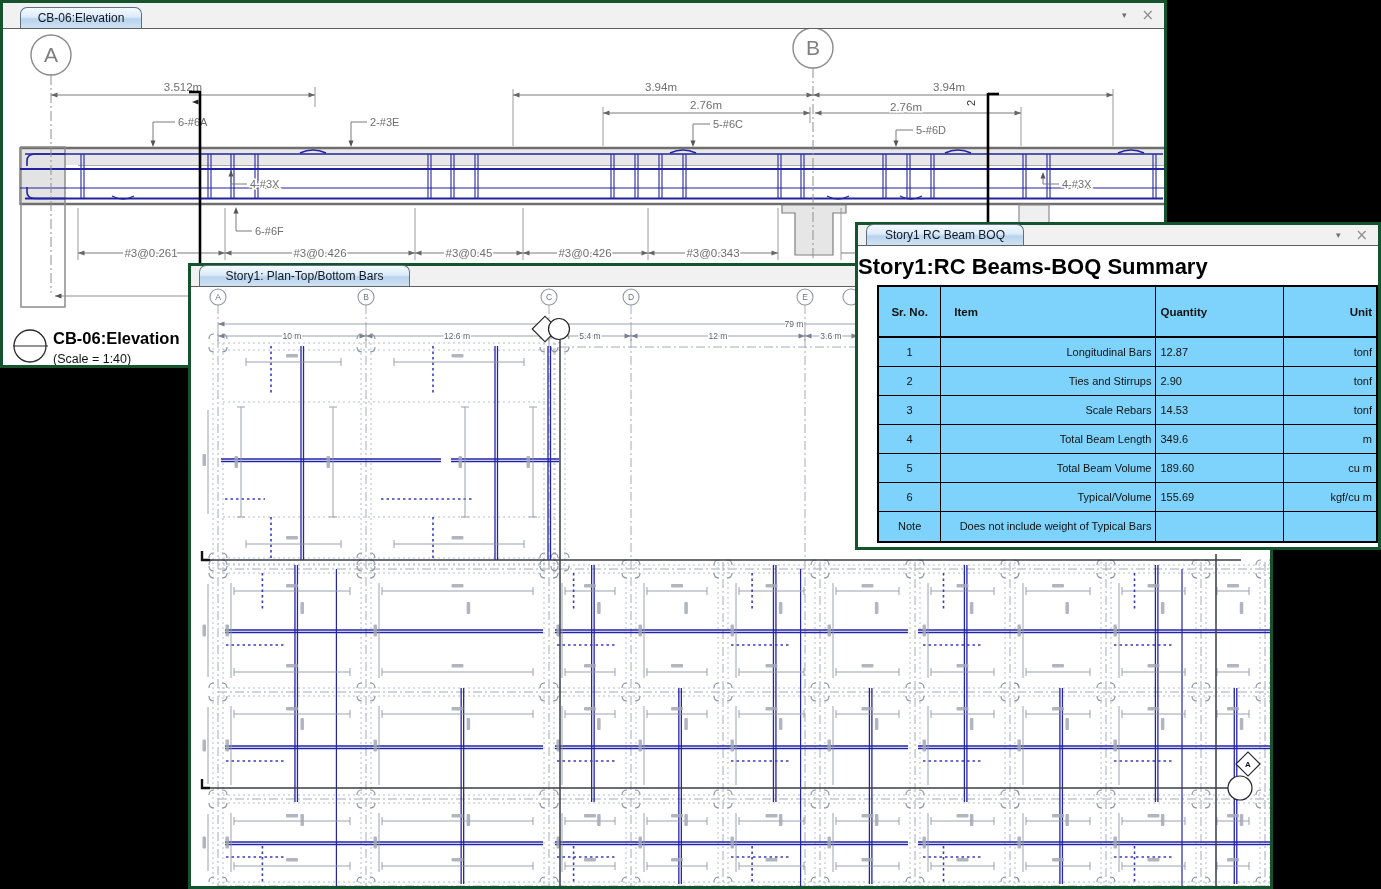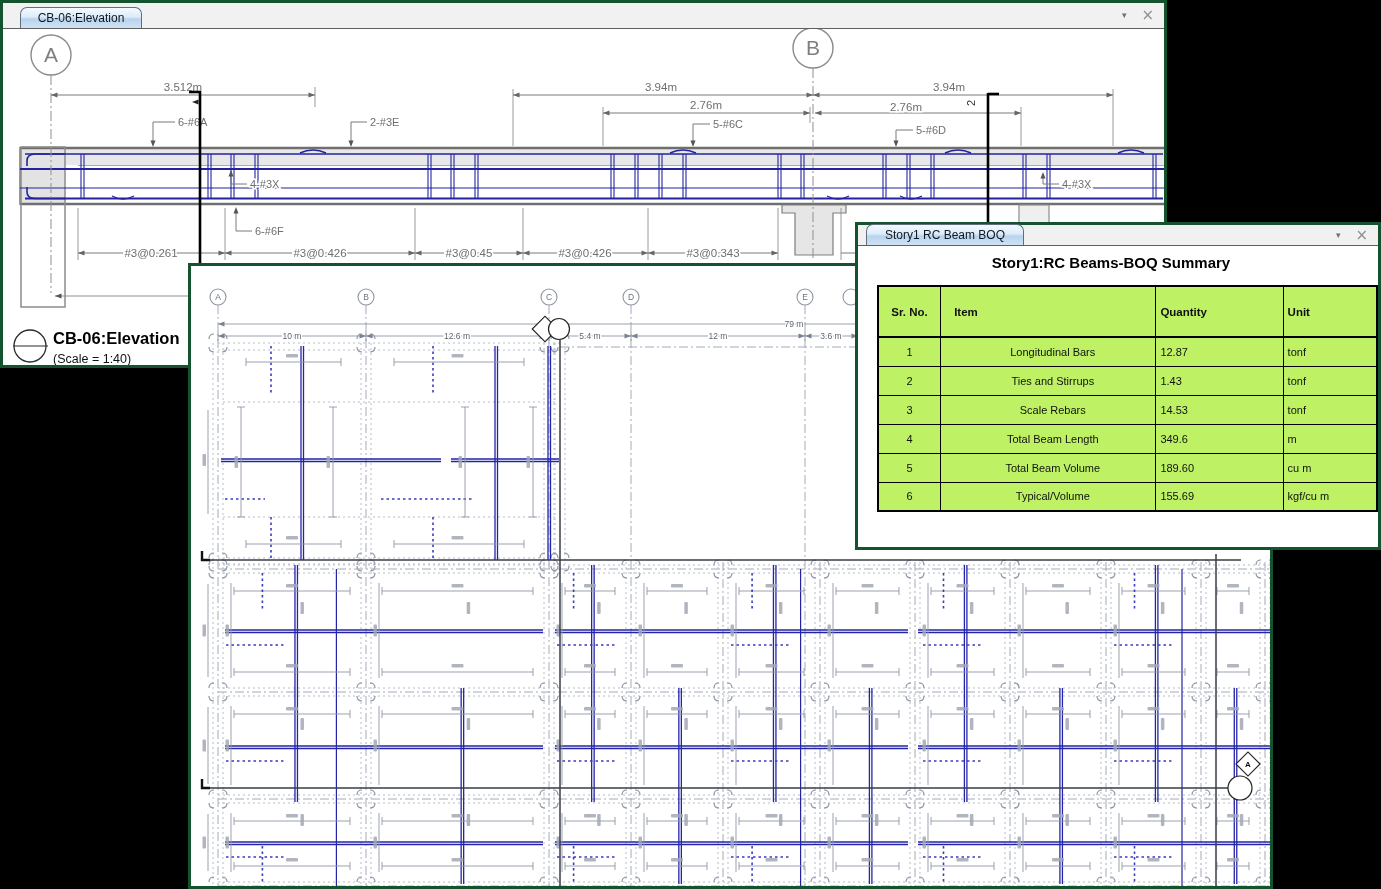--- a/index.html
+++ b/index.html
@@ -22,34 +22,34 @@
   .dimtext{font:11.5px "Liberation Sans",sans-serif;fill:#6e6e6e;paint-order:stroke;stroke:#fff;stroke-width:3px;}
   .callout{font:11px "Liberation Sans",sans-serif;fill:#6e6e6e;paint-order:stroke;stroke:#fff;stroke-width:3px;}
   .bubbleTxt{font:21px "Liberation Sans",sans-serif;fill:#7f7f7f;}
   .pBubbleTxt{font:8.5px "Liberation Sans",sans-serif;fill:#6d7480;}
   .planDim{font:8.5px "Liberation Sans",sans-serif;fill:#5d6472;paint-order:stroke;stroke:#fff;stroke-width:2.5px;}
   .secTxt{font:11px "Liberation Sans",sans-serif;fill:#333;}
   .markerTxt{font:bold 8px "Liberation Sans",sans-serif;fill:#111;}
   .viewTitle{font:bold 16.5px "Liberation Sans",sans-serif;fill:#000;}
   .viewScale{font:12.5px "Liberation Sans",sans-serif;fill:#111;}
   
-  .boq-title{position:absolute;left:0;right:14px;top:8px;text-align:center;font-weight:bold;
-             font-size:15px;color:#000;}
+  .boq-title{position:absolute;left:0;right:14px;top:8px;text-align:left;font-weight:bold;
+             font-size:22px;color:#000;}
   table.boq{position:absolute;left:7px;top:39px;border-collapse:collapse;table-layout:fixed;
-            font-size:11px;color:#111;background:#bef264;margin-left:12px;}
+            font-size:11px;color:#111;background:#7dd3fc;margin-left:12px;}
   table.boq th,table.boq td{border:1px solid #000;padding:0 4px;box-sizing:border-box;}
   table.boq{border:2px solid #000;}
   table.boq thead th{height:51px;font-size:11.5px;border-bottom:2px solid #000;}
   table.boq td{height:29px;}
   table.boq tr.note td{height:31px;}
   .c-sr{width:64px;text-align:center;}
-  .c-item{width:220px;text-align:center;padding-left:13px !important;}
+  .c-item{width:220px;text-align:right;padding-left:13px !important;}
   table.boq thead .c-item{text-align:left;}
   .c-qty{width:130px;text-align:left;}
-  .c-unit{width:96px;text-align:left;}
+  .c-unit{width:96px;text-align:right;}
 </style>
 </head>
 <body>
 
 <div class="stage">
 
   <section class="window" style="left:0;top:0;width:1167px;height:368px;z-index:1">
     <div class="titlebar tall">
       <div class="tab" style="left:17px;width:122px">
         <span>CB-06:Elevation</span>
@@ -217,20 +217,25 @@
             <circle cx="27" cy="343" r="16" fill="none" stroke="#2a2a2a" stroke-width="1.3"></circle>
             <line x1="10" y1="343" x2="45" y2="343" stroke="#2a2a2a" stroke-width="1.2"></line>
             <text x="50" y="341" class="viewTitle" text-anchor="start">CB-06:Elevation</text>
             <text x="50" y="360" class="viewScale" text-anchor="start">(Scale = 1:40)</text>
           </g>
         </svg>
     </div>
   </section>
 
   <section class="window" style="left:188px;top:263px;width:1085px;height:626px;z-index:2">
+    <div class="titlebar short">
+      <div class="tab" style="left:8px;width:211px">
+        <span>Story1: Plan-Top/Bottom Bars</span>
+      </div>
+    </div>
     <div class="content" style="top:21px">
       <svg id="svg-plan" width="1083" height="604" viewBox="188 285 1083 604">
           <g>
             <line x1="215" y1="303" x2="215" y2="889" stroke="#9aa2b0" stroke-width="0.9" stroke-dasharray="9 3 2 3"></line>
             <line x1="363" y1="303" x2="363" y2="889" stroke="#9aa2b0" stroke-width="0.9" stroke-dasharray="9 3 2 3"></line>
             <line x1="546" y1="303" x2="546" y2="889" stroke="#9aa2b0" stroke-width="0.9" stroke-dasharray="9 3 2 3"></line>
             <line x1="628" y1="303" x2="628" y2="889" stroke="#9aa2b0" stroke-width="0.9" stroke-dasharray="9 3 2 3"></line>
             <line x1="802" y1="303" x2="802" y2="889" stroke="#9aa2b0" stroke-width="0.9" stroke-dasharray="9 3 2 3"></line>
             <circle cx="215" cy="295" r="8" fill="#fff" stroke="#8f95a2" stroke-width="1.1"></circle>
             <text x="215" y="298" class="pBubbleTxt" text-anchor="middle">A</text>
@@ -822,21 +827,21 @@
         <tbody>
           <tr>
             <td class="c-sr">1</td>
             <td class="c-item">Longitudinal Bars</td>
             <td class="c-qty">12.87</td>
             <td class="c-unit">tonf</td>
           </tr>
           <tr>
             <td class="c-sr">2</td>
             <td class="c-item">Ties and Stirrups</td>
-            <td class="c-qty">1.43</td>
+            <td class="c-qty">2.90</td>
             <td class="c-unit">tonf</td>
           </tr>
           <tr>
             <td class="c-sr">3</td>
             <td class="c-item">Scale Rebars</td>
             <td class="c-qty">14.53</td>
             <td class="c-unit">tonf</td>
           </tr>
           <tr>
             <td class="c-sr">4</td>
@@ -849,17 +854,23 @@
             <td class="c-item">Total Beam Volume</td>
             <td class="c-qty">189.60</td>
             <td class="c-unit">cu m</td>
           </tr>
           <tr>
             <td class="c-sr">6</td>
             <td class="c-item">Typical/Volume</td>
             <td class="c-qty">155.69</td>
             <td class="c-unit">kgf/cu m</td>
           </tr>
+          <tr class="note">
+            <td class="c-sr">Note</td>
+            <td class="c-item">Does not include weight of Typical Bars</td>
+            <td class="c-qty"></td>
+            <td class="c-unit"></td>
+          </tr>
         </tbody>
       </table>
     </div>
   </section>
 </div>
 
 </body></html>

